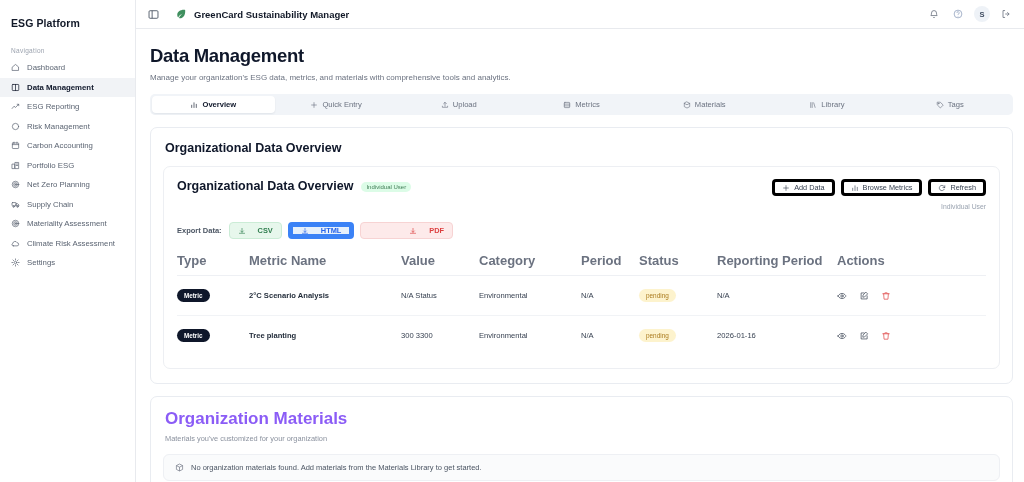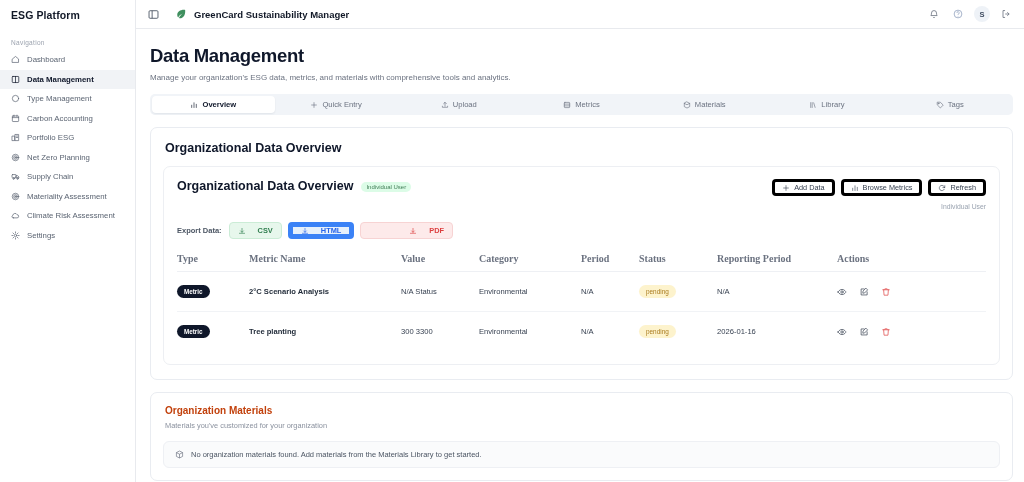--- a/index.html
+++ b/index.html
@@ -11,21 +11,21 @@
     overflow: hidden;
   }
   .app { display: flex; width: 1024px; height: 482px; }
 
   
   .sidebar {
     width: 136px; height: 482px;
     background: #ffffff;
     border-right: 1px solid #e8eaee;
     flex: 0 0 136px;
-    padding-top: 0;
+    padding-top: 8px;
   }
   .brand {
     height: 29px;
     display: flex; align-items: center;
     padding-left: 11px;
     font-size: 10.5px; font-weight: bold;
     color: #111827;
     letter-spacing: .1px;
   }
   .nav-label {
@@ -149,22 +149,22 @@
     padding: 0 8px; font-size: 7.4px; font-weight: bold; cursor: pointer;
   }
   .xbtn svg { width: 8px; height: 8px; display:block; }
   .xbtn.csv  { background: #e7f7ec; color: #2f7d4e; border: 1px solid #cbecd6; }
   .xbtn.html { background: #e6f0fb; color: #2563eb; border: 5px solid #3b82f6; }
   .xbtn.pdf  { background: #fdeaea; color: #dc3f3f; border: 1px solid #f7d3d3; padding-left: 48px; }
 
   
   table.data { width: 100%; border-collapse: collapse; margin-top: 14px; }
   table.data th {
-    text-align: left; font-size: 10px; color: #6b7280; font-weight: bold;
-    padding: 0 0 7px 0; border-bottom: 1px solid #eef0f4; font-family: Liberation Serif, serif;
+    text-align: left; font-size: 13px; color: #6b7280; font-weight: bold;
+    padding: 0 0 7px 0; border-bottom: 1px solid #eef0f4;
   }
   table.data td {
     font-size: 7.6px; color: #374151;
     padding: 13px 0; border-bottom: 1px solid #f1f3f6; vertical-align: middle;
   }
   table.data tr:last-child td { border-bottom: none; }
   .col-type { width: 72px; }
   .col-name { width: 152px; }
   .col-value { width: 78px; }
   .col-cat { width: 102px; }
@@ -179,21 +179,21 @@
     display: inline-block; background: #fdf3cd; color: #a97a1d;
     font-size: 6.4px; border-radius: 8px; padding: 3px 7px;
   }
   .metric-name { font-weight: bold; color: #1f2937; font-size: 7.6px; }
   .actions { display: flex; gap: 12px; align-items: center; }
   .act { width: 10px; height: 10px; color: #4b5563; cursor: pointer; display:flex; }
   .act svg { width: 10px; height: 10px; display:block; }
   .act.del { color: #e25555; }
 
   
-  .mat-title { font-size: 10px; font-weight: bold; padding: 12px 0 0 14px; color:#c2410c; }
+  .mat-title { font-size: 17px; font-weight: bold; padding: 12px 0 0 14px; color:#8b5cf6; }
   .mat-sub { font-size: 7.4px; color: #8a919e; padding: 5px 0 0 14px; }
   .mat-empty {
     margin: 11px 12px 12px 12px;
     border: 1px solid #eef0f4; border-radius: 6px;
     background: #fafbfc;
     height: 27px; display: flex; align-items: center; gap: 7px;
     padding: 0 11px; font-size: 7.5px; color: #4b5563;
   }
   .mat-empty svg { width: 9px; height: 9px; display:block; color:#6b7280; }
 </style>
@@ -219,24 +219,33 @@
             <svg viewBox="0 0 16 16" fill="none" stroke="currentColor" stroke-width="1.25" stroke-linecap="round" stroke-linejoin="round">
               <rect x="2.2" y="2.6" width="11.6" height="10.8" rx="1.2"></rect>
               <line x1="8" y1="2.6" x2="8" y2="13.4"></line>
             </svg>
           </span>
           <span>Data Management</span>
         </div>
         <div class="nav-item">
           <span class="ico">
             <svg viewBox="0 0 16 16" fill="none" stroke="currentColor" stroke-width="1.25" stroke-linecap="round" stroke-linejoin="round">
+              <path d="M2 11.5l3.4-4 2.6 2.2L13.6 4"></path>
+              <path d="M11 4h2.8v2.6"></path>
+            </svg>
+          </span>
+          <span>ESG Reporting</span>
+        </div>
+        <div class="nav-item">
+          <span class="ico">
+            <svg viewBox="0 0 16 16" fill="none" stroke="currentColor" stroke-width="1.25" stroke-linecap="round" stroke-linejoin="round">
               <circle cx="8" cy="8" r="5.6"></circle>
             </svg>
           </span>
-          <span>Type Management</span>
+          <span>Risk Management</span>
         </div>
         <div class="nav-item">
           <span class="ico">
             <svg viewBox="0 0 16 16" fill="none" stroke="currentColor" stroke-width="1.25" stroke-linecap="round" stroke-linejoin="round">
               <rect x="2.4" y="3.4" width="11.2" height="10" rx="1.2"></rect>
               <line x1="2.4" y1="6.4" x2="13.6" y2="6.4"></line>
               <line x1="5.4" y1="2" x2="5.4" y2="4.4"></line>
               <line x1="10.6" y1="2" x2="10.6" y2="4.4"></line>
             </svg>
           </span>

